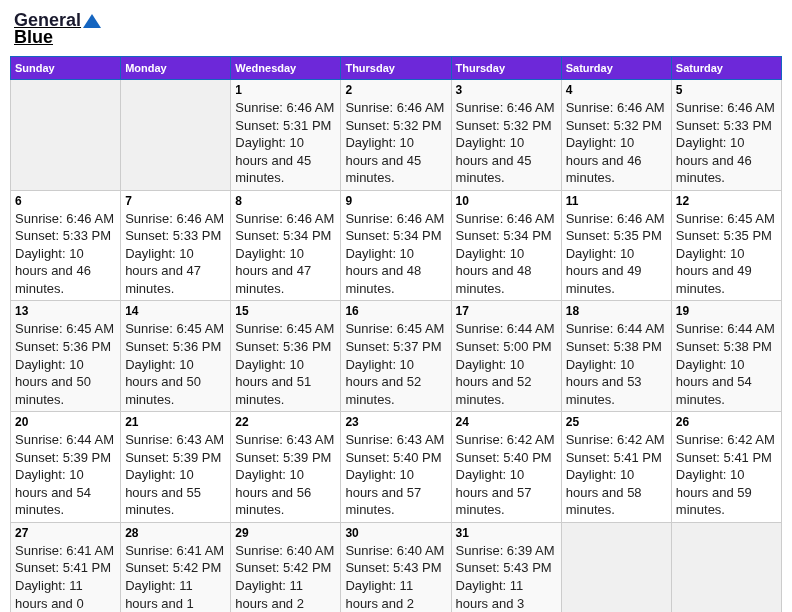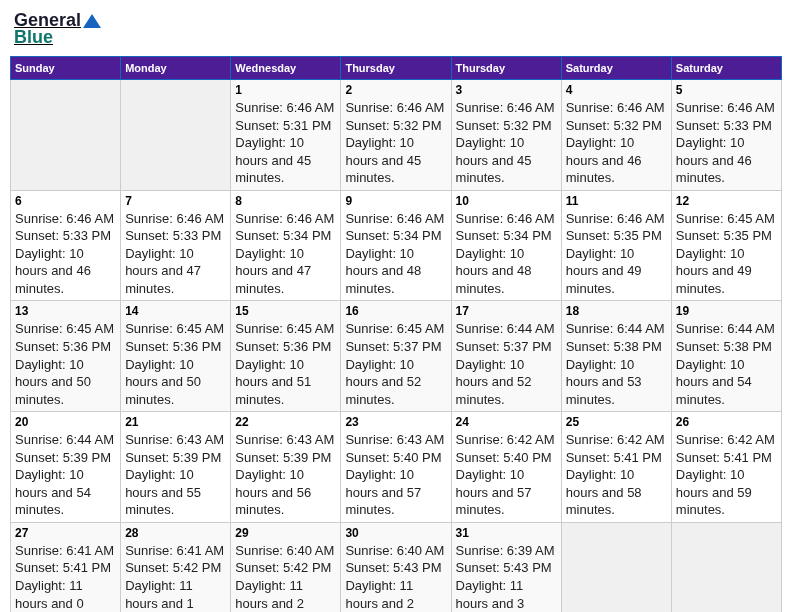--- a/index.html
+++ b/index.html
@@ -39,21 +39,21 @@
     .title-location {
       font-size: 14px;
       color: #333;
     }
     .calendar {
       width: 100%;
       border-collapse: collapse;
       font-size: 10px;
     }
     .calendar thead th {
-      background: #4c1d95;
+      background: #6d28d9;
       color: #fff;
       padding: 5px 4px;
       text-align: left;
       font-size: 11px;
       font-weight: bold;
       border: 1px solid #1565c0;
     }
     .calendar tbody td {
       border: 1px solid #ccc;
       vertical-align: top;
@@ -87,21 +87,21 @@
 <body>
 
 <div class="header">
   <div class="logo">
     <div class="logo-line">
       <span style="font-size:18px;font-weight:bold;color:#1a1a2e;">General</span>
       <svg width="18" height="18" viewBox="0 0 18 18" style="margin-left:2px;">
         <polygon points="9,2 18,16 0,16" fill="#1565c0"></polygon>
       </svg>
     </div>
-    <span style="font-size:18px;font-weight:bold;color:#0f766e;margin-top:-4px;">Blue</span>
+    <span style="font-size:18px;font-weight:bold;color:#000000;margin-top:-4px;">Blue</span>
   </div>
   <div class="title-section">
     <div class="title-month"></div>
     <div class="title-location"></div>
   </div>
 </div>
 
 <table class="calendar">
   <thead>
     <tr>
@@ -214,21 +214,21 @@
         </td>
         <td>
           <span class="day-num">16</span>
           <div class="day-info">Sunrise: 6:45 AM
 Sunset: 5:37 PM
 Daylight: 10 hours and 52 minutes.</div>
         </td>
         <td>
           <span class="day-num">17</span>
           <div class="day-info">Sunrise: 6:44 AM
-Sunset: 5:37 PM
+Sunset: 5:00 PM
 Daylight: 10 hours and 52 minutes.</div>
         </td>
         <td>
           <span class="day-num">18</span>
           <div class="day-info">Sunrise: 6:44 AM
 Sunset: 5:38 PM
 Daylight: 10 hours and 53 minutes.</div>
         </td>
         <td>
           <span class="day-num">19</span>

